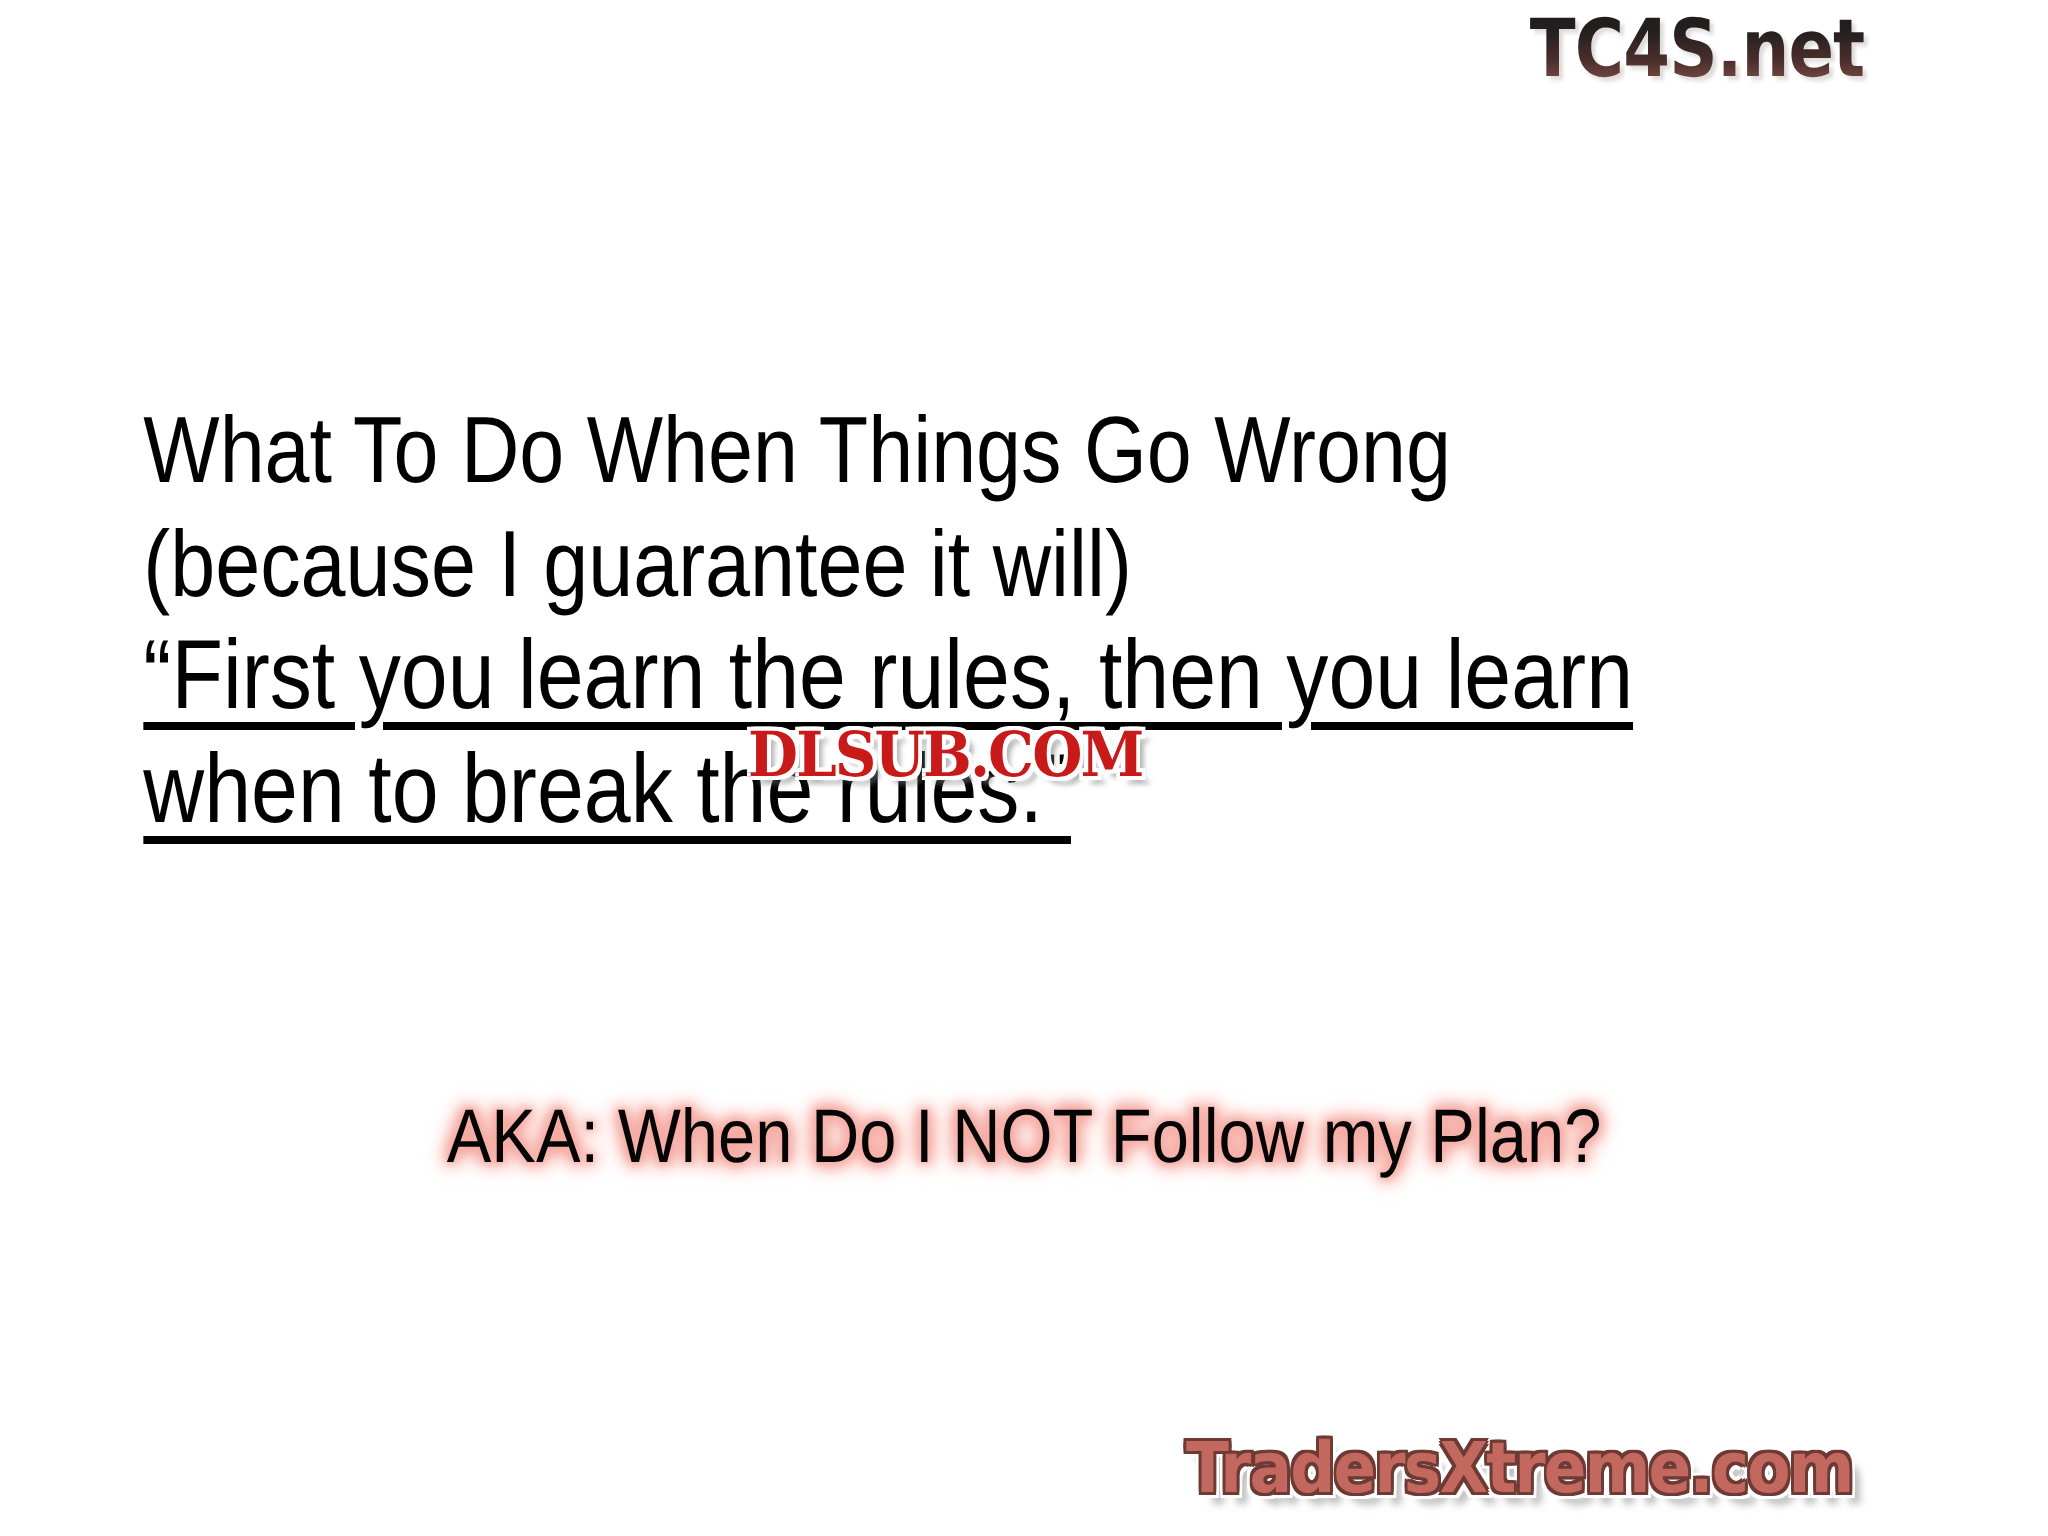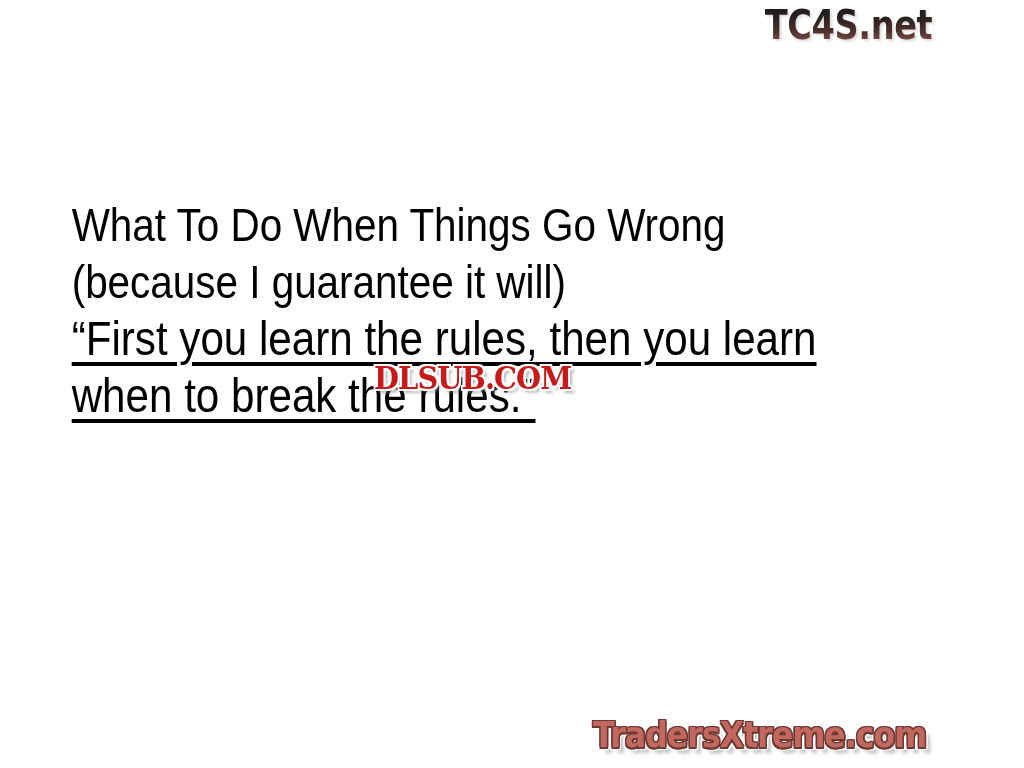--- a/index.html
+++ b/index.html
@@ -208,16 +208,19 @@
 
   <div class="text-block">
     <div class="line line-1">What To Do When Things Go Wrong</div>
     <div class="line line-2">(because I guarantee it will)</div>
     <div class="line line-3"><span class="ul">“First you learn the rules, then you learn</span></div>
     <div class="line line-4"><span class="ul">when to break the rules.”</span></div>
   </div>
 
   <div class="watermark">DLSUB.COM</div>
 
+  <div class="aka-wrap">
+    <span class="aka">AKA: When Do I NOT Follow my Plan?</span>
+  </div>
 
   <div class="brand-bottom">TradersXtreme.com</div>
 
 </div>
 
 </body></html>

